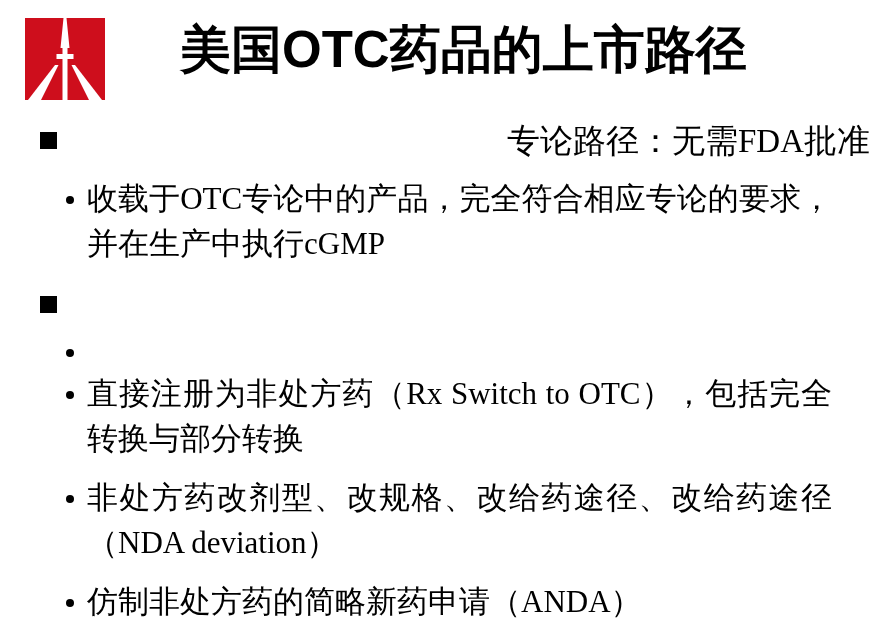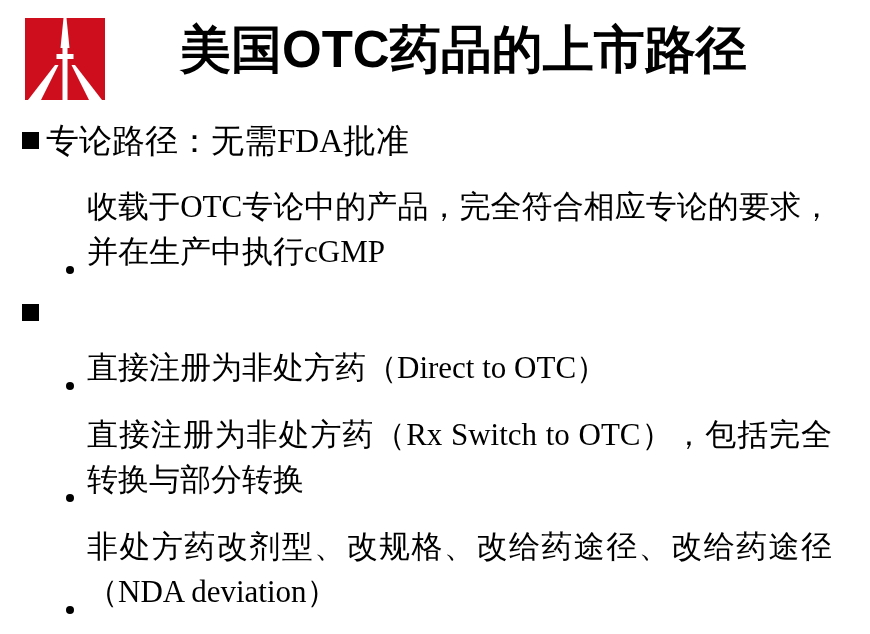--- a/index.html
+++ b/index.html
@@ -63,22 +63,23 @@
     left: 0;
     top: 118px;
     width: 870px;
   }
 
   
   .l1 {
     position: relative;
     display: flex;
     align-items: flex-start;
-    padding-left: 22px;
+    padding-left: 40px;
     margin: 0 0 4px 0;
+    justify-content: space-between;
   }
   .l1 .sq {
     flex: 0 0 auto;
     width: 17px;
     height: 17px;
     background: #000000;
     margin-top: 14px;
     margin-right: 7px;
   }
   .l1 .l1-text {
@@ -86,24 +87,24 @@
     font-size: 33px;
     line-height: 46px;
     color: #000000;
     white-space: nowrap;
   }
 
   
   .l2 {
     position: relative;
     display: flex;
-    align-items: flex-end;
+    align-items: flex-start;
     padding-left: 66px;
     padding-right: 14px;
-    margin: 8px 0 6px 0;
+    margin: 0 0 6px 0;
   }
   .l2 .dot {
     flex: 0 0 auto;
     width: 8px;
     height: 8px;
     border-radius: 50%;
     background: #000000;
     margin-top: 20px;
     margin-right: 13px;
   }
@@ -160,21 +161,20 @@
     <div class="gap-b"></div>
 
     <div class="l1">
       <span class="sq"></span>
     </div>
 
     <div class="gap-c"></div>
 
     <div class="l2">
       <span class="dot"></span>
-      <span class="l2-text">直接注册为非处方药（Direct to OTC）</span>
     </div>
 
     <div class="gap-a"></div>
 
     <div class="l2">
       <span class="dot"></span>
       <span class="l2-text">直接注册为非处方药（Rx Switch to OTC），包括完全转换与部分转换</span>
     </div>
 
     <div class="gap-a"></div>

